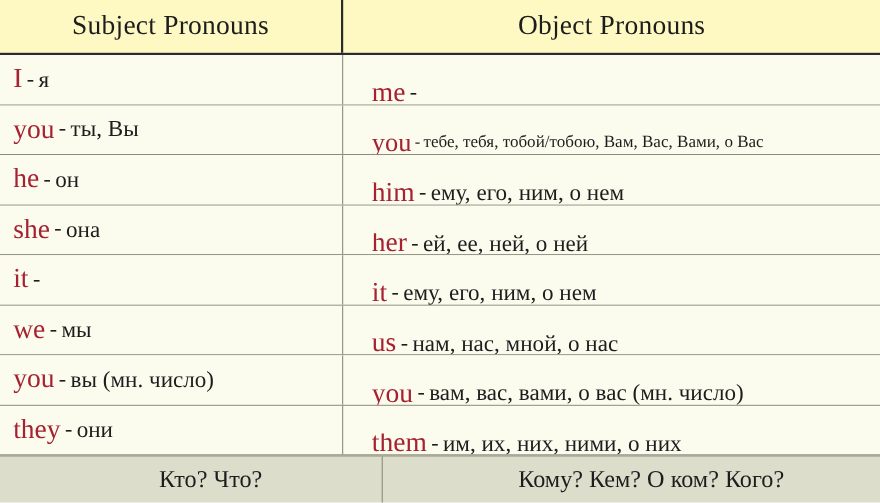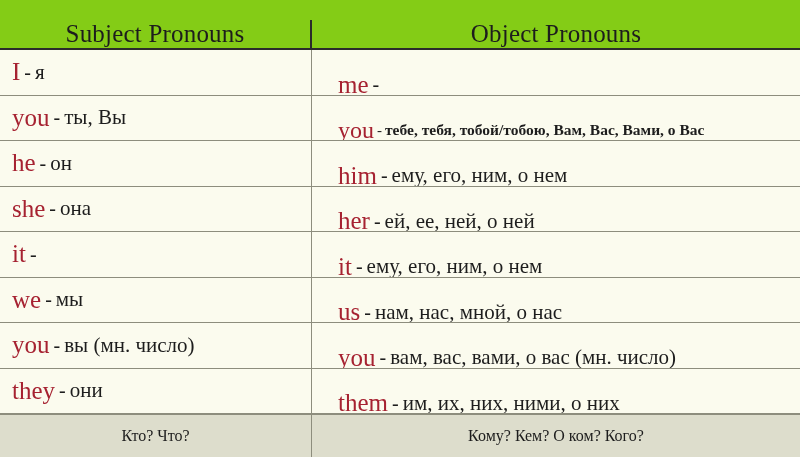--- a/index.html
+++ b/index.html
@@ -16,23 +16,22 @@
   .table-wrap {
     width: 800px;
     height: 457px;
     box-sizing: border-box;
     display: flex;
     flex-direction: column;
   }
   .header-row {
     display: flex;
     height: 48px;
-    background: #84cc16;
+    background: #fef9c3;
     border-bottom: 2px solid #2b2b2b;
-    align-items: flex-end;
   }
   .header-cell {
     display: flex;
     align-items: center;
     justify-content: center;
     font-size: 25px;
     color: #1d1d1d;
     letter-spacing: 0.2px;
     box-sizing: border-box;
   }
@@ -81,44 +80,44 @@
   }
   .pron.sm {
     font-size: 24px;
   }
   .trans {
     color: #1d1d1d;
     font-size: 21px;
   }
   .trans.tiny {
     font-size: 15.5px;
-    font-weight: bold;
   }
   .dash {
     color: #1d1d1d;
     font-size: 20px;
     padding: 0 4px;
   }
   .dash.tiny {
     font-size: 15px;
     padding: 0 3px;
   }
   .footer-row {
     display: flex;
     height: 42px;
     background: #ddddcc;
     border-top: 1px solid #8d8d7d;
   }
   .footer-cell {
     display: flex;
     align-items: center;
     justify-content: center;
-    font-size: 16px;
-    color: #1d1d1d;
-    box-sizing: border-box;
+    font-size: 22px;
+    color: #1d1d1d;
+    box-sizing: border-box;
+    margin-left: 36px;
   }
   .footer-cell.col-left {
     border-right: 1px solid #8d8d7d;
   }
 </style>
 </head>
 <body>
 
 <div class="table-wrap">
 

